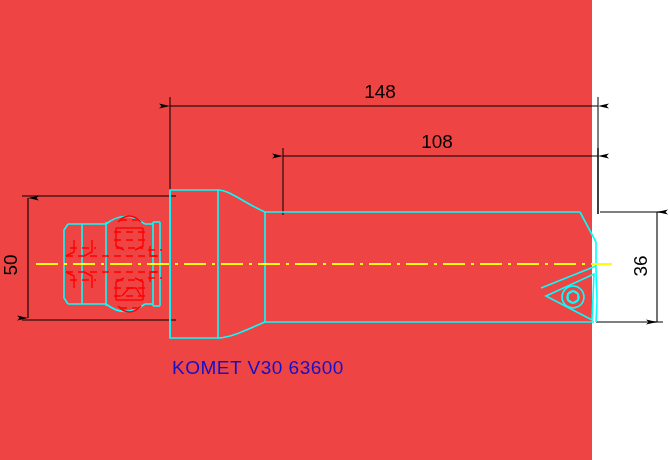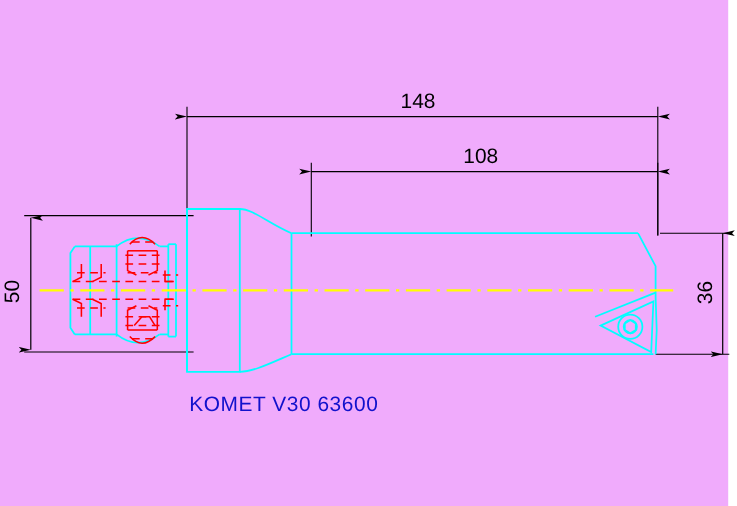--- a/index.html
+++ b/index.html
@@ -1,18 +1,18 @@
 <!DOCTYPE html>
 <html><head>
 <meta charset="utf-8">
 <style>
   html,body{margin:0;padding:0;background:#fff;}
   body{width:670px;height:460px;overflow:hidden;
        font-family:"Liberation Sans", sans-serif;}
-  #stage{position:relative;width:662px;height:460px;background:#f0abfc;}
+  #stage{position:relative;width:592px;height:460px;background:#ef4444;}
   svg#dwg{position:absolute;left:0;top:0;width:670px;height:460px;display:block;}
   .dimtxt{font-family:"Liberation Sans", sans-serif;font-size:19px;fill:#000000;
           text-anchor:middle;dominant-baseline:alphabetic;}
   .parttxt{font-family:"Liberation Sans", sans-serif;font-size:19px;fill:#1111cc;
            text-anchor:start;letter-spacing:0.5px;}
 </style>
 </head>
 <body>
 
 <div id="stage">

